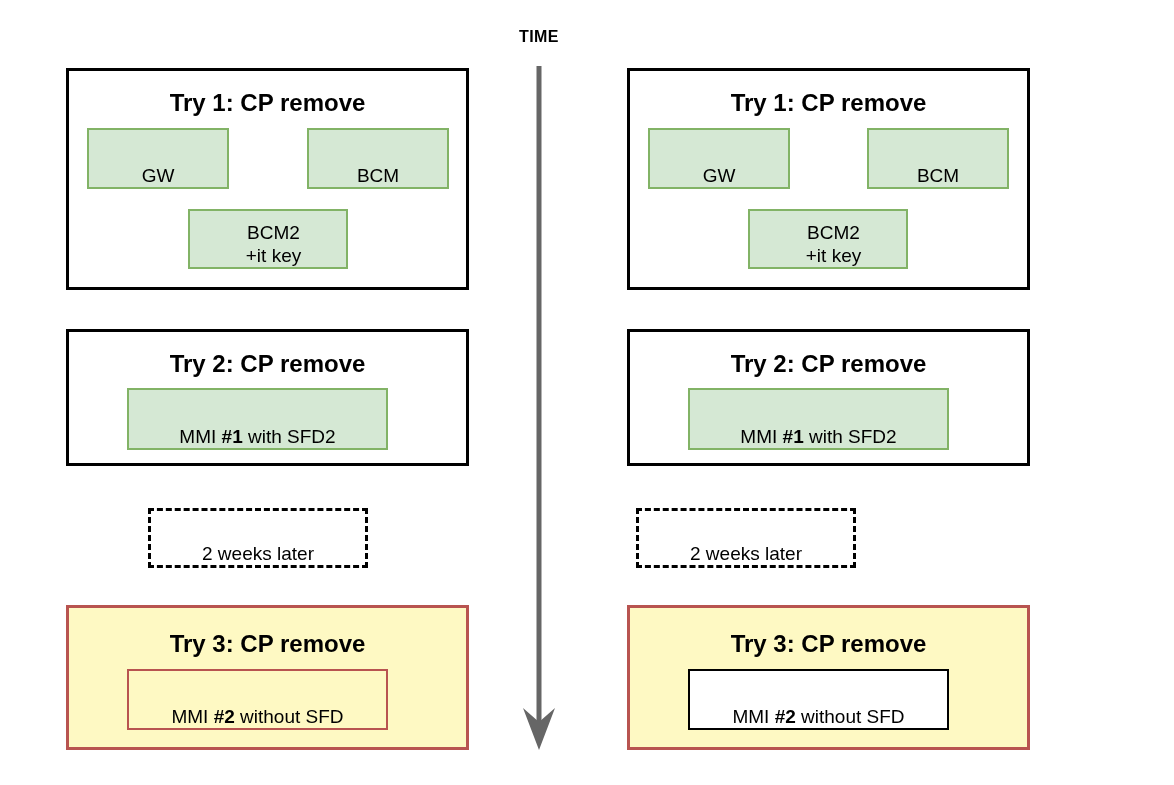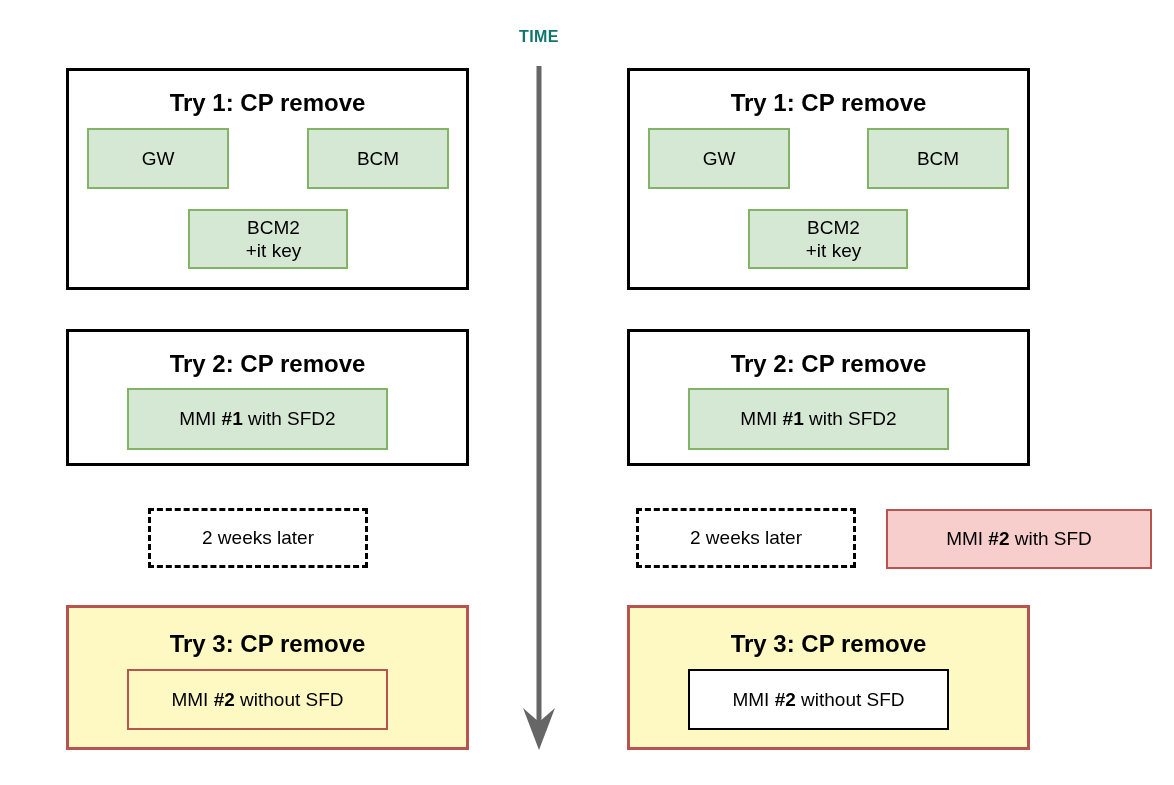--- a/index.html
+++ b/index.html
@@ -19,21 +19,21 @@
     height: 785px;
     background: #ffffff;
     overflow: hidden;
   }
 
   
   .node {
     position: absolute;
     box-sizing: border-box;
     display: flex;
-    align-items: center;
+    align-items: flex-end;
     justify-content: center;
     text-align: center;
     line-height: 1.22;
   }
 
   
   .group {
     border: 3px solid #000000;
     background: #ffffff;
     align-items: flex-start;
@@ -84,21 +84,21 @@
     border: 3px dashed #000000;
     font-size: 19px;
   }
 
   
   #time-label {
     position: absolute;
     font-weight: bold;
     font-size: 16px;
     letter-spacing: 0.4px;
-    color: #0f766e;
+    color: #000000;
     white-space: nowrap;
   }
   #time-arrow {
     position: absolute;
   }
 
   .two-line { white-space: pre-line; margin-left: 11px; }
   b { font-weight: bold; }
 </style>
 </head>
@@ -163,23 +163,20 @@
     <div class="group-title" style="top:17px;">Try 2: CP remove</div>
   </div>
   <div class="node green" style="left:688px; top:388px; width:261px; height:62px;">
     <span><span>MMI </span><b>#1</b><span> with SFD2</span></span>
   </div>
 
   <div class="node dashed" style="left:636px; top:508px; width:220px; height:60px;">
     <span>2 weeks later</span>
   </div>
 
-  <div class="node pink" style="left:886px; top:509px; width:266px; height:60px;">
-    <span><span>MMI </span><b>#2</b><span> with SFD</span></span>
-  </div>
 
   <div class="node group red" style="left:627px; top:605px; width:403px; height:145px;">
     <div class="group-title" style="top:21px;">Try 3: CP remove</div>
   </div>
   <div class="node white-box" style="left:688px; top:669px; width:261px; height:61px;">
     <span><span>MMI </span><b>#2</b><span> without SFD</span></span>
   </div>
 
 </div>
 

